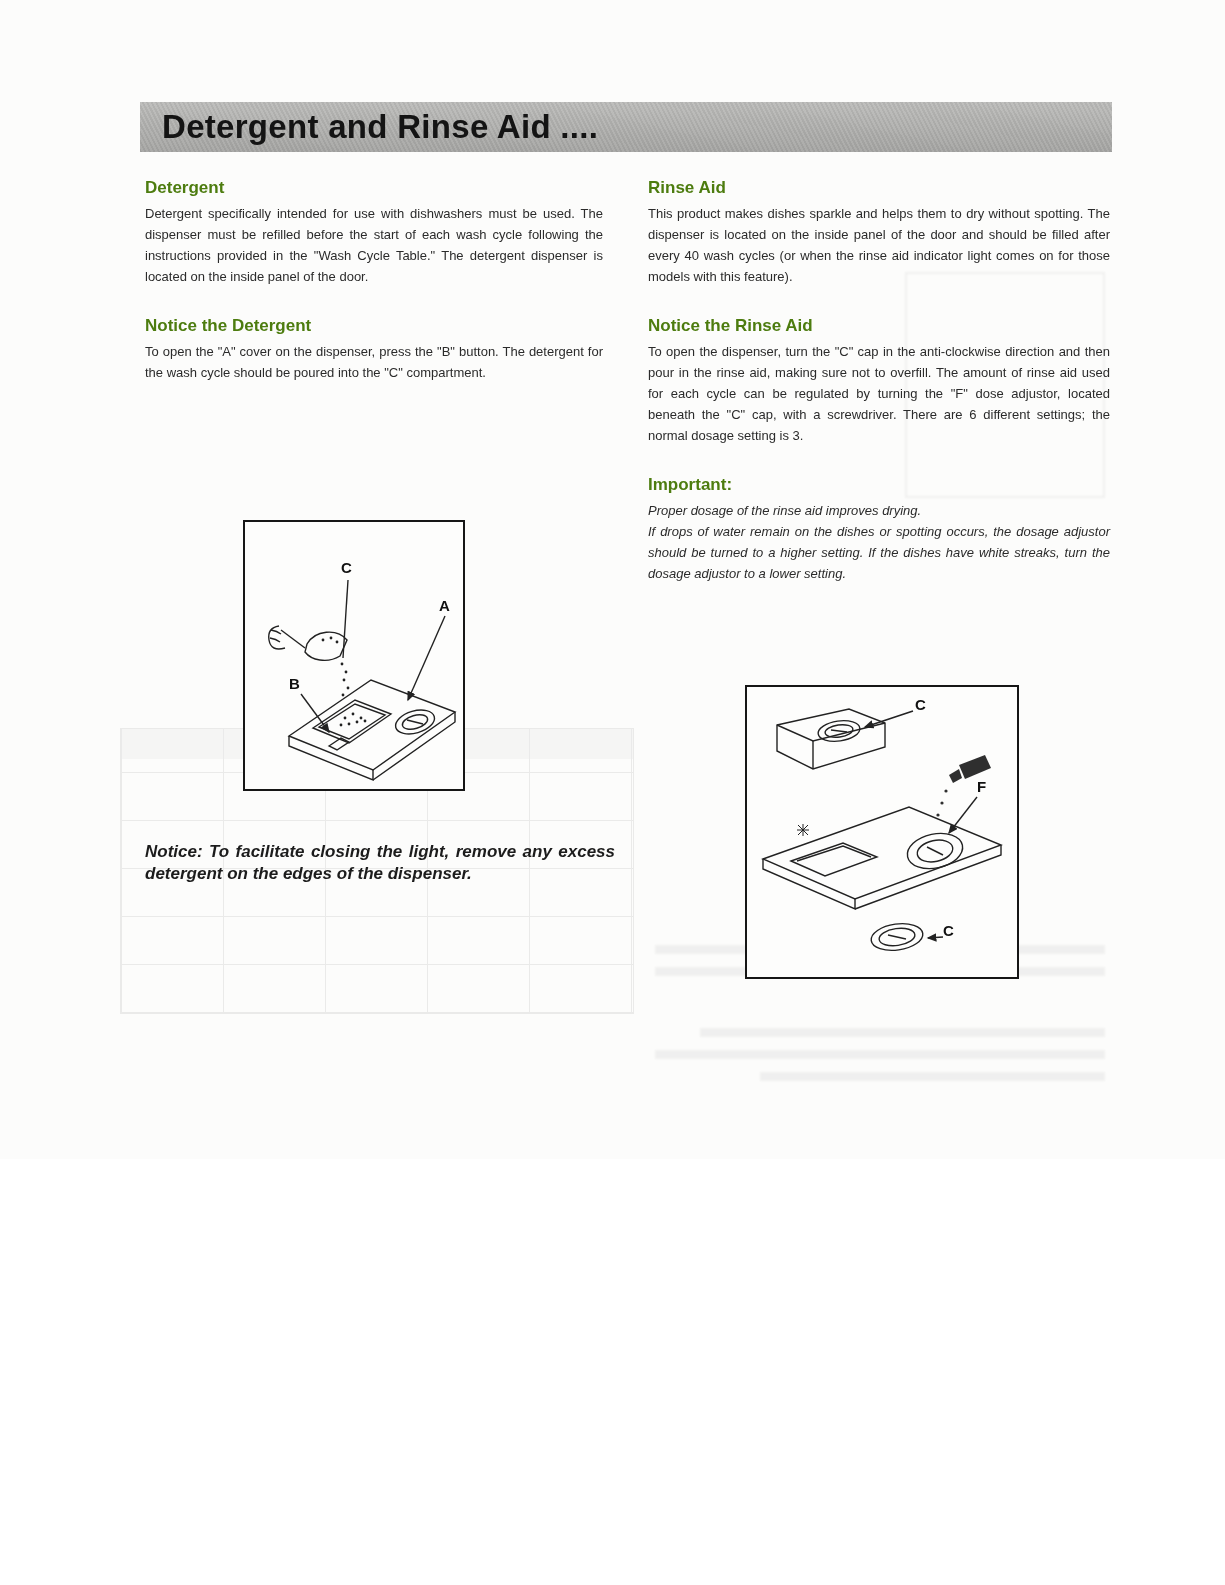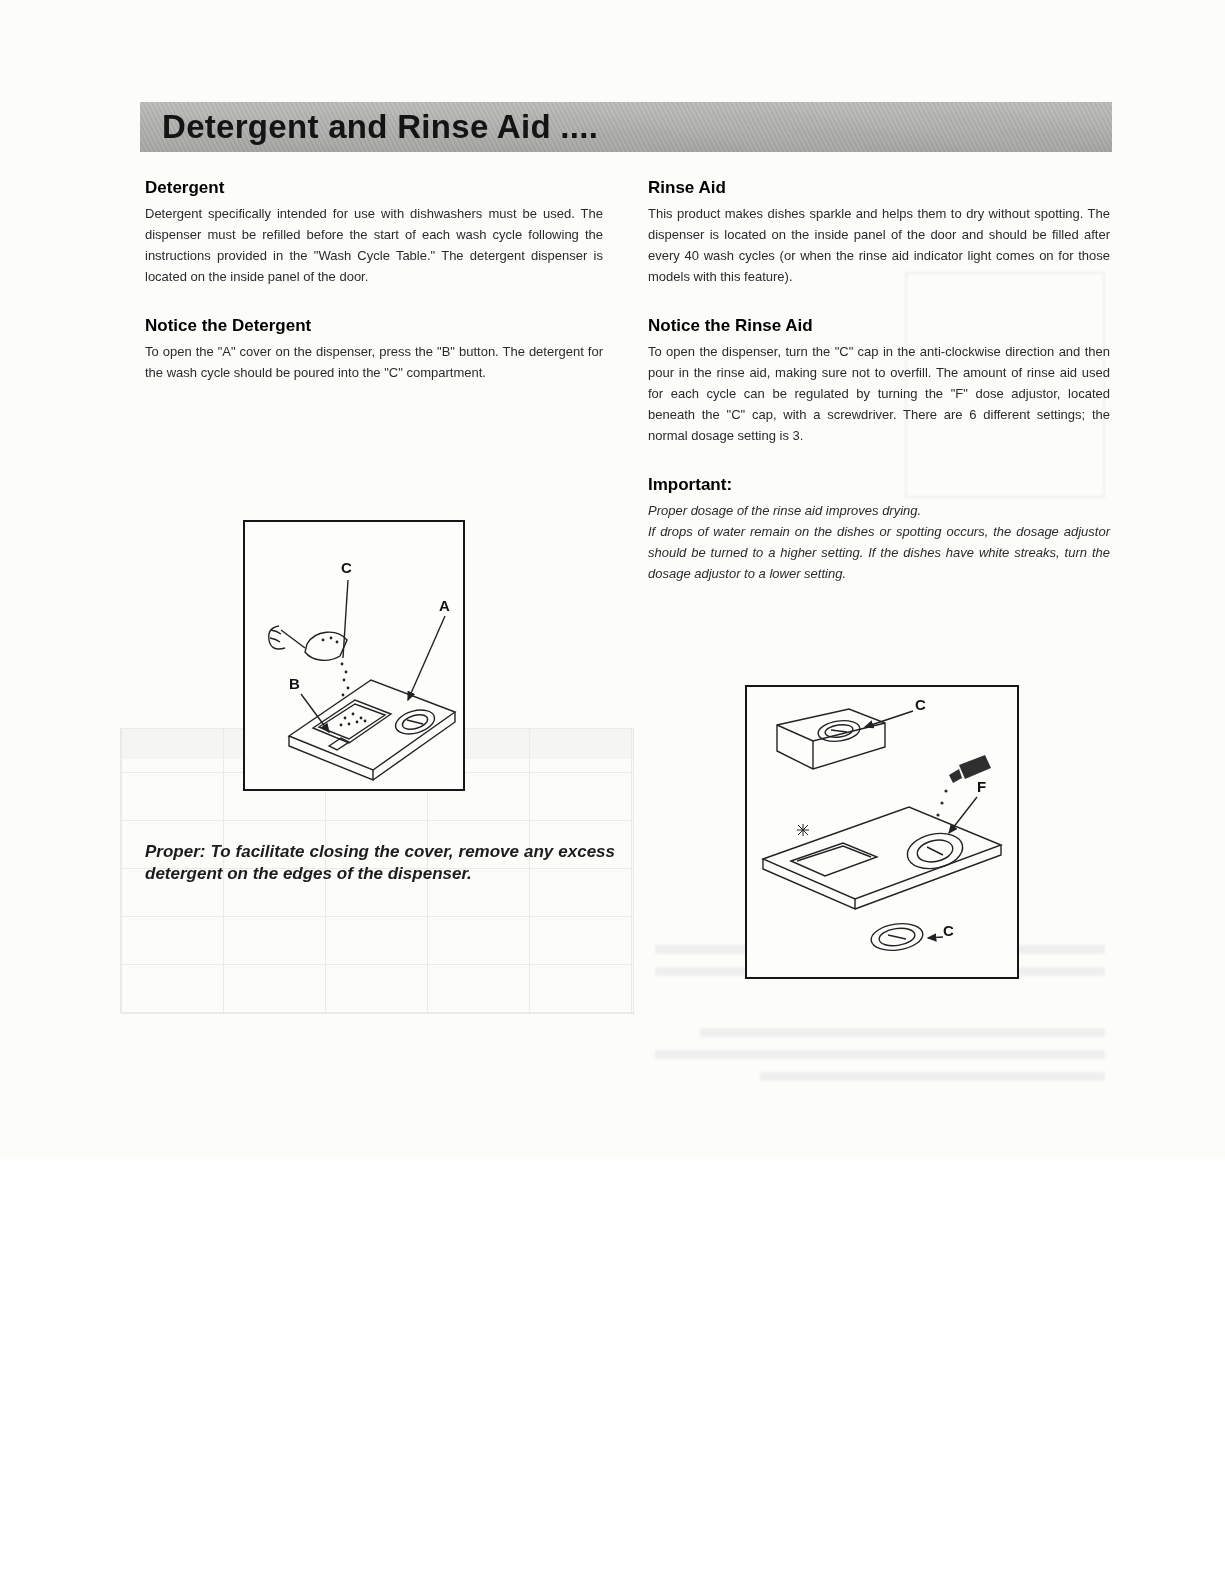--- a/index.html
+++ b/index.html
@@ -26,21 +26,21 @@
   .header-title{
     position:relative;z-index:2;display:block;
     padding-left:22px;line-height:50px;
     font-size:33px;font-weight:bold;color:#141414;letter-spacing:.3px;
   }
   
   .col{position:absolute;top:178px;}
   .col-left{left:145px;width:458px;}
   .col-right{left:648px;width:462px;}
   .section + .section{margin-top:29px;}
-  .heading{font-size:17px;font-weight:bold;color:#000000;margin:0 0 5px 0;line-height:20px;}
+  .heading{font-size:17px;font-weight:bold;color:#4d7c0f;margin:0 0 5px 0;line-height:20px;}
   .body{font-size:13px;line-height:21px;margin:0;text-align:justify;}
   .body.italic{font-style:italic;}
   
   .figure{
     position:absolute;border:2px solid #161616;background:#fdfdfc;
   }
   .figure-detergent{left:243px;top:520px;width:218px;height:267px;}
   .figure-rinse{left:745px;top:685px;width:270px;height:290px;}
   .figure svg{position:absolute;left:0;top:0;}
   .fig-label{position:absolute;font-weight:bold;font-size:15px;color:#111;line-height:15px;}
@@ -177,21 +177,21 @@
           <circle cx="112" cy="200" r="1.4"></circle>
           <circle cx="96" cy="203" r="1.4"></circle>
         <circle cx="120" cy="199" r="1.4"></circle>
       </g>
     </svg>
     <span class="fig-label" style="left:96px;top:38px;">C</span>
     <span class="fig-label" style="left:194px;top:76px;">A</span>
     <span class="fig-label" style="left:44px;top:154px;">B</span>
   </div>
 
-  <p class="notice">Proper: To facilitate closing the cover, remove any excess detergent on the edges of the dispenser.</p>
+  <p class="notice">Notice: To facilitate closing the light, remove any excess detergent on the edges of the dispenser.</p>
 
   <div class="col col-right">
     <div class="section">
       <h3 class="heading">Rinse Aid</h3>
       <p class="body">This product makes dishes sparkle and helps them to dry without spotting. The dispenser is located on the inside panel of the door and should be filled after every 40 wash cycles (or when the rinse aid indicator light comes on for those models with this feature).</p>
     </div>
     <div class="section">
       <h3 class="heading">Notice the Rinse Aid</h3>
       <p class="body">To open the dispenser, turn the "C" cap in the anti-clockwise direction and then pour in the rinse aid, making sure not to overfill. The amount of rinse aid used for each cycle can be regulated by turning the "F" dose adjustor, located beneath the "C" cap, with a screwdriver. There are 6 different settings; the normal dosage setting is 3.</p>
     </div>

